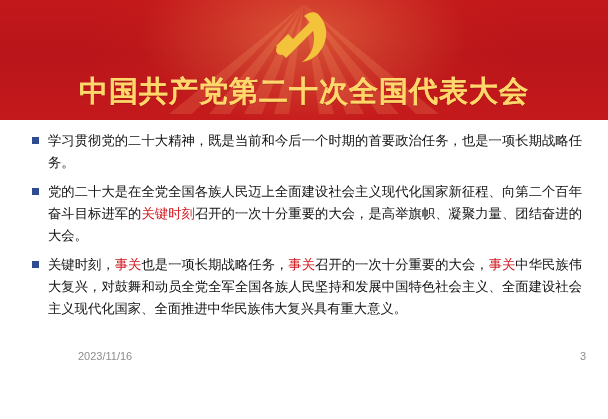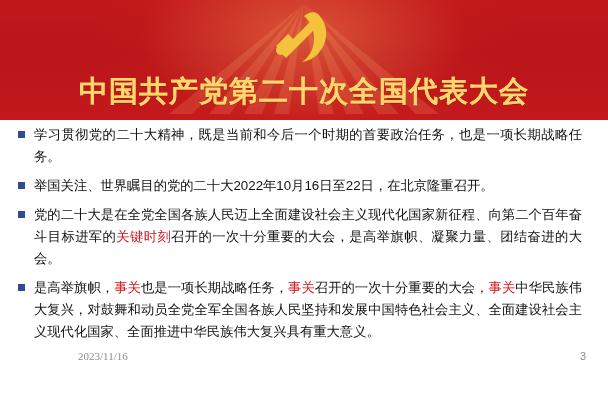--- a/index.html
+++ b/index.html
@@ -70,24 +70,24 @@
     text-shadow: 0 1px 0 rgba(90,20,10,0.25);
     white-space: nowrap;
   }
   .banner-title-fallback {
     color: #ffd76a;
   }
   
   .content {
     position: absolute;
     left: 0;
-    top: 118px;
+    top: 124px;
     width: 608px;
     height: 230px;
-    padding: 6px 26px 0 16px;
+    padding: 6px 26px 0 30px;
     box-sizing: border-box;
   }
   .para {
     position: relative;
     display: block;
     margin: 0 0 7px 0;
     padding-left: 18px;
     font-size: 13.3px;
     line-height: 22px;
     color: #111111;
@@ -106,21 +106,21 @@
   .hl {
     color: #d0141b;
   }
   
   .footer-date {
     position: absolute;
     left: 78px;
     bottom: 57px;
     font-size: 11px;
     color: #8d8d8d;
-    font-family: Liberation Serif, serif;
+    font-family: Liberation Sans, sans-serif;
   }
   .page-num {
     position: absolute;
     right: 22px;
     bottom: 57px;
     font-size: 11px;
     color: #8d8d8d;
     font-family: "Liberation Sans", sans-serif;
   }
   .bottom-strip {
@@ -164,27 +164,24 @@
     </svg>
 
     <div class="banner-title banner-title-fallback">中国共产党第二十次全国代表大会</div>
   </div>
 
   <div class="content">
     <p class="para">
       <span class="bullet"></span><span><span>学习贯彻党的二十大精神，既是当前和今后一个时期的首要政治任务，也是一项长期战略任务。</span></span>
     </p>
     <p class="para">
-      <span class="bullet"></span><span><span>举国关注、世界瞩目的党的二十大2022年10月16日至22日，在北京隆重召开。</span></span>
-    </p>
-    <p class="para">
       <span class="bullet"></span><span><span>党的二十大是在全党全国各族人民迈上全面建设社会主义现代化国家新征程、向第二个百年奋斗目标进军的</span><span class="hl">关键时刻</span><span>召开的一次十分重要的大会，是高举旗帜、凝聚力量、团结奋进的大会。</span></span>
     </p>
     <p class="para">
-      <span class="bullet"></span><span><span>是高举旗帜，</span><span class="hl">事关</span><span>也是一项长期战略任务，</span><span class="hl">事关</span><span>召开的一次十分重要的大会，</span><span class="hl">事关</span><span>中华民族伟大复兴，对鼓舞和动员全党全军全国各族人民坚持和发展中国特色社会主义、全面建设社会主义现代化国家、全面推进中华民族伟大复兴具有重大意义。</span></span>
+      <span class="bullet"></span><span><span>关键时刻，</span><span class="hl">事关</span><span>也是一项长期战略任务，</span><span class="hl">事关</span><span>召开的一次十分重要的大会，</span><span class="hl">事关</span><span>中华民族伟大复兴，对鼓舞和动员全党全军全国各族人民坚持和发展中国特色社会主义、全面建设社会主义现代化国家、全面推进中华民族伟大复兴具有重大意义。</span></span>
     </p>
   </div>
 
   <div class="bottom-strip"></div>
   <div class="footer-date">2023/11/16</div>
   <div class="page-num">3</div>
 
 </div>
 
 </body></html>

